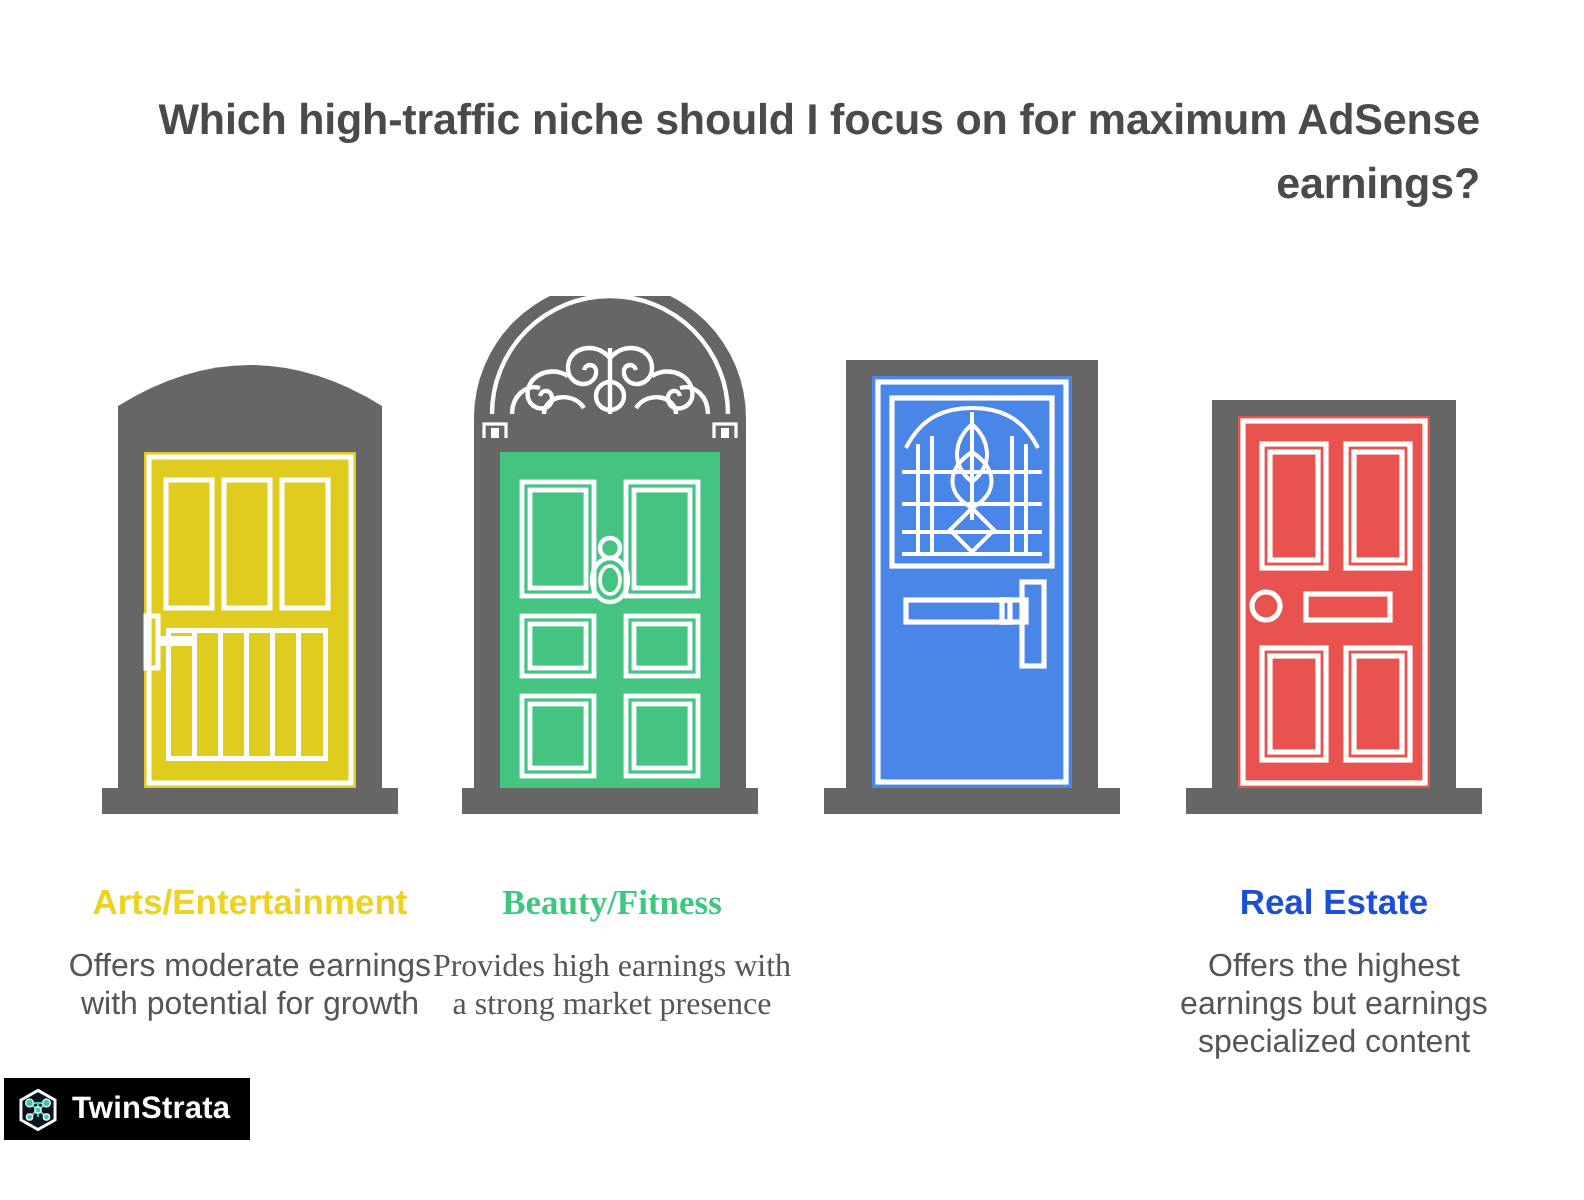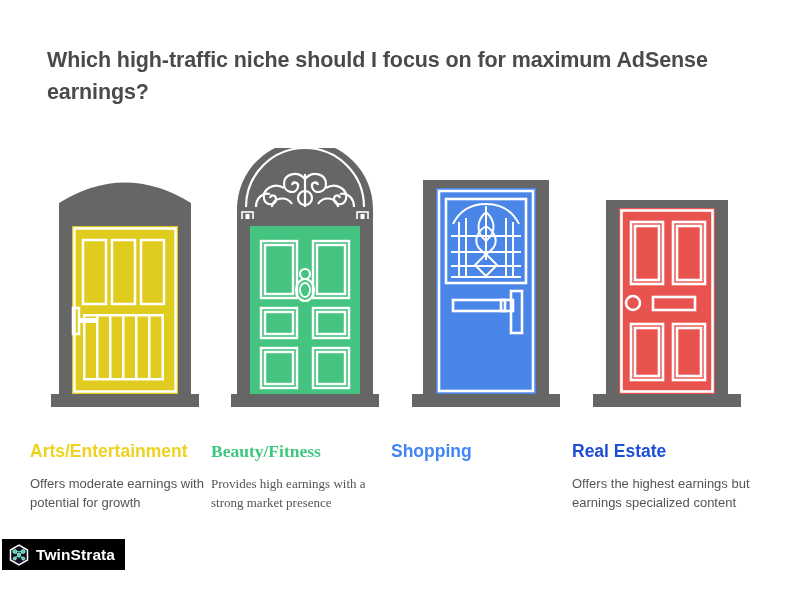--- a/index.html
+++ b/index.html
@@ -14,22 +14,21 @@
     position: relative;
     overflow: hidden;
   }
 
   
   #title-block {
     position: absolute;
     left: 0;
     top: 44px;
     width: 656px;
-    text-align: left;
-    padding-left: 47px;
+    text-align: right;
   }
   #page-title {
     font-size: 21.5px;
     font-weight: bold;
     color: #4a4a4a;
     line-height: 32px;
     letter-spacing: -0.1px;
     margin: 0 auto;
     width: 740px;
   }
@@ -67,35 +66,36 @@
     position: absolute;
     left: 0;
     top: 440px;
     width: 792px;
     height: 110px;
   }
   .cap-col {
     position: absolute;
     top: 0;
     width: 190px;
+    text-align: center;
   }
   .cap-col.c0 { left: 30px; }
   .cap-col.c1 { left: 211px; font-family: Liberation Serif, serif; }
   .cap-col.c2 { left: 391px; }
   .cap-col.c3 { left: 572px; }
 
   .cap-title {
     font-size: 17.5px;
     font-weight: bold;
     line-height: 22px;
     margin: 0 0 12px 0;
     white-space: nowrap;
   }
   .cap-desc {
-    font-size: 13px;
+    font-size: 16px;
     color: #555555;
     line-height: 19px;
     margin: 0;
   }
 
   
   #logo-badge {
     position: absolute;
     left: 2px;
     top: 539px;
@@ -296,21 +296,20 @@
     <div class="cap-title" style="color:#EDD320">Arts/Entertainment</div>
     <div class="cap-desc">Offers moderate earnings with potential for growth</div>
   </div>
 
   <div class="cap-col c1">
     <div class="cap-title" style="color:#3CC87E">Beauty/Fitness</div>
     <div class="cap-desc">Provides high earnings with a strong market presence</div>
   </div>
 
   <div class="cap-col c2">
-    <div class="cap-title" style="color:#4285F4">Shopping</div>
   </div>
 
   <div class="cap-col c3">
     <div class="cap-title" style="color:#1d4ed8">Real Estate</div>
     <div class="cap-desc">Offers the highest earnings but earnings specialized content</div>
   </div>
 
 </div>
 
 <div id="logo-badge">

